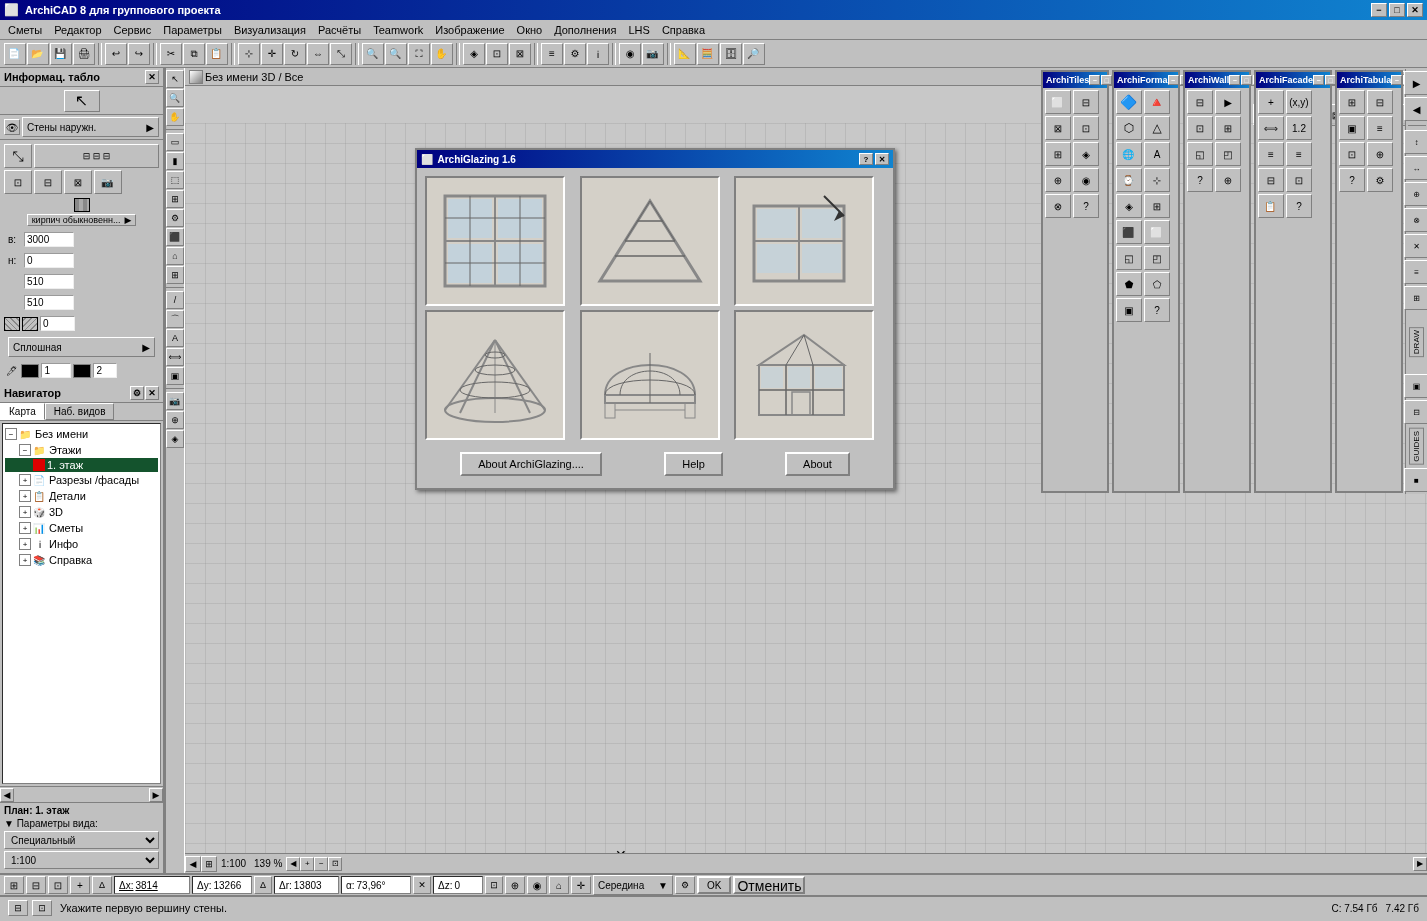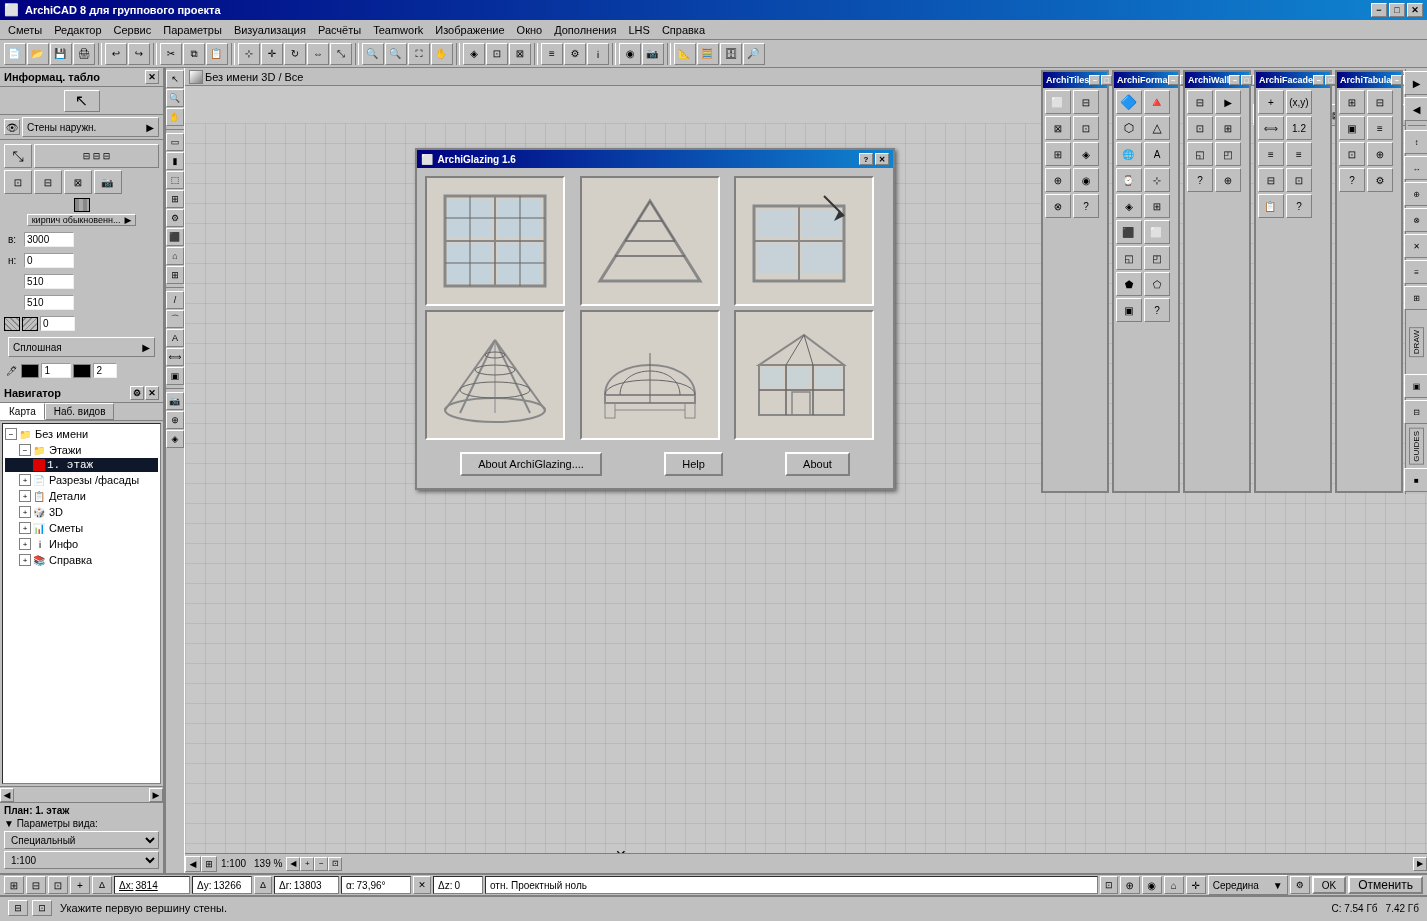--- a/index.html
+++ b/index.html
@@ -218,21 +218,21 @@
       margin: 2px;
       font-size: 11px;
     }
     .tree-item {
       display: flex;
       align-items: center;
       padding: 1px 0;
       cursor: pointer;
       white-space: nowrap;
     }
-    .tree-item.selected { background: #0f172a; color: white; font-family: Liberation Mono, monospace; }
+    .tree-item.selected { background: #14532d; color: white; }
     .tree-expand {
       width: 12px;
       height: 12px;
       border: 1px solid #808080;
       background: white;
       display: flex;
       align-items: center;
       justify-content: center;
       font-size: 8px;
       margin-right: 2px;
@@ -1080,35 +1080,32 @@
   </div>
   <div class="status-field" style="width:70px;">
     <span style="margin-right:2px;">α:</span>
     <span>73,96°</span>
   </div>
   <div style="width:18px;height:18px;background:#c0c0c0;border:1px solid;border-color:#fff #808080 #808080 #fff;display:flex;align-items:center;justify-content:center;font-size:9px;">✕</div>
   <div class="status-field" style="width:50px;">
     <span style="margin-right:2px;">Δz:</span>
     <span>0</span>
   </div>
-  <div class="status-field" style="flex:1;">
-    <span>отн. Проектный ноль</span>
-  </div>
   <div style="width:18px;height:18px;background:#c0c0c0;border:1px solid;border-color:#fff #808080 #808080 #fff;display:flex;align-items:center;justify-content:center;font-size:9px;">⊡</div>
   <div class="tb-btn" style="width:20px;height:18px;">⊕</div>
   <div class="tb-btn" style="width:20px;height:18px;">◉</div>
   <div class="tb-btn" style="width:20px;height:18px;">⌂</div>
   <div class="tb-btn" style="width:20px;height:18px;">✛</div>
   <div class="dropdown-btn" style="width:80px;">
     <span>Середина</span>
     <span>▼</span>
   </div>
   <div style="width:20px;height:18px;background:#c0c0c0;border:1px solid;border-color:#fff #808080 #808080 #fff;display:flex;align-items:center;justify-content:center;font-size:9px;">⚙</div>
   <button style="height:18px; padding:0 8px; background:#c0c0c0; border:2px solid; border-color:#fff #808080 #808080 #fff; font-size:10px; cursor:pointer;">OK</button>
-  <button style="height:18px; padding:0 8px; background:#c0c0c0; border:2px solid; border-color:#fff #808080 #808080 #fff; font-size:12px; cursor:pointer;">Отменить</button>
+  <button style="height:18px; padding:0 2px; background:#c0c0c0; border:2px solid; border-color:#fff #808080 #808080 #fff; font-size:14px; cursor:pointer;">Отменить</button>
 </div>
 
 <div class="bottom-status">
   <div style="width:20px;height:16px;background:#c0c0c0;border:1px solid;border-color:#fff #808080 #808080 #fff;display:flex;align-items:center;justify-content:center;font-size:9px;margin-right:4px;">⊟</div>
   <div style="width:20px;height:16px;background:#c0c0c0;border:1px solid;border-color:#fff #808080 #808080 #fff;display:flex;align-items:center;justify-content:center;font-size:9px;margin-right:8px;">⊡</div>
   <span>Укажите первую вершину стены.</span>
   <div style="margin-left:auto; display:flex; gap:8px;">
     <span style="font-size:10px;">С: 7.54 Гб</span>
     <span style="font-size:10px;">7.42 Гб</span>
   </div>

